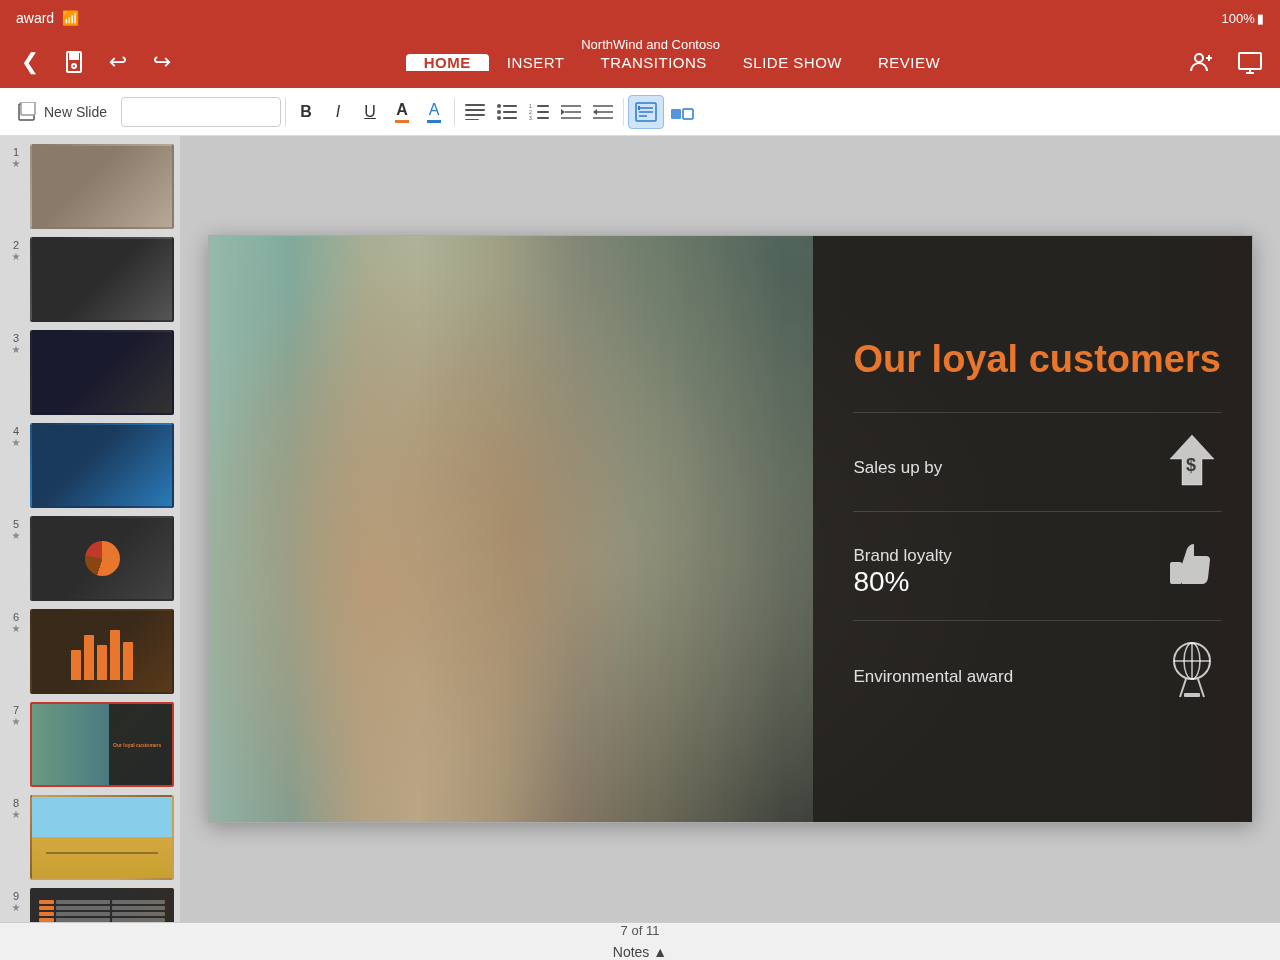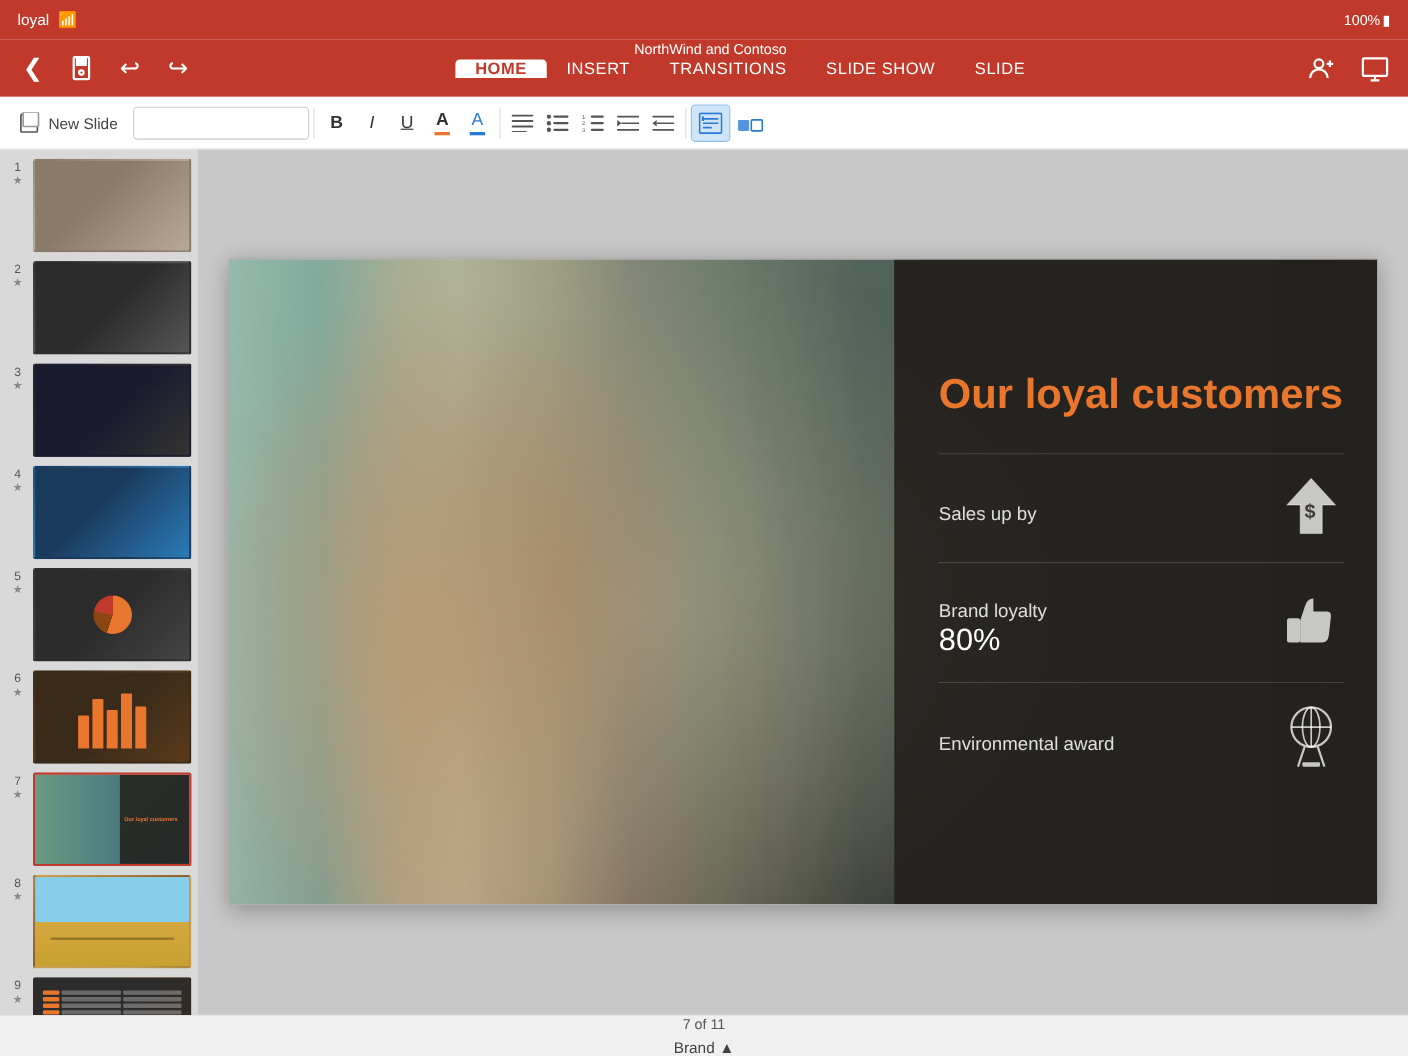--- a/index.html
+++ b/index.html
@@ -163,21 +163,21 @@
     }
 
     
     .wifi-icon { font-size: 14px; }
   </style>
 </head>
 <body>
 
 <div id="status-bar">
   <div class="left">
-    <span>loyal</span>
+    <span>award</span>
     <span class="wifi-icon">📶</span>
   </div>
   <div class="center">
     <span class="time">3:40 PM</span>
     <span>NorthWind and Contoso</span>
   </div>
   <div class="right">
     <span>100%</span>
     <span>▮</span>
   </div>
@@ -194,21 +194,21 @@
       </svg>
     </div>
     <div class="nav-icon" style="font-size:22px;">↩</div>
     <div class="nav-icon" style="font-size:22px;">↪</div>
   </div>
   <div class="tabs">
     <div class="nav-tab active">HOME</div>
     <div class="nav-tab">INSERT</div>
     <div class="nav-tab">TRANSITIONS</div>
     <div class="nav-tab">SLIDE SHOW</div>
-    <div class="nav-tab">SLIDE</div>
+    <div class="nav-tab">REVIEW</div>
   </div>
   <div class="right-icons">
     <div class="nav-icon">
       <svg width="26" height="26" viewBox="0 0 26 26" fill="none" stroke="white" stroke-width="2">
         <circle cx="10" cy="9" r="4"></circle>
         <path d="M2 22c0-4.4 3.6-8 8-8s8 3.6 8 8"></path>
         <line x1="20" y1="6" x2="20" y2="12"></line>
         <line x1="17" y1="9" x2="23" y2="9"></line>
       </svg>
     </div>
@@ -512,16 +512,16 @@
           </div>
         </div>
       </div>
     </div>
   </div>
 </div>
 
 <div id="bottom-bar">
   <span>7 of 11</span>
   <div id="notes-btn">
-    <span>Brand</span>
+    <span>Notes</span>
     <span>▲</span>
   </div>
 </div>
 
 </body></html>

